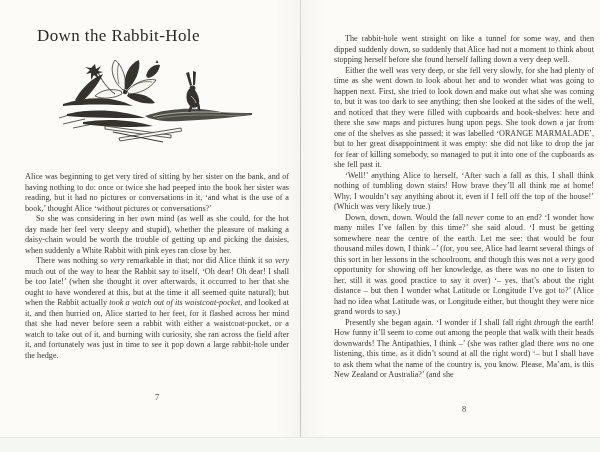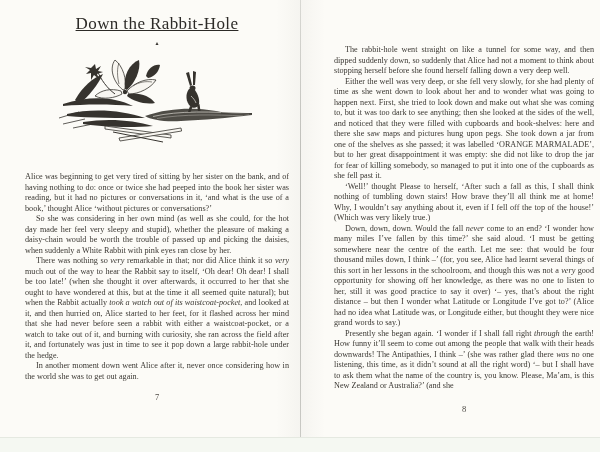--- a/index.html
+++ b/index.html
@@ -9,28 +9,28 @@
     background:linear-gradient(#d8d8d3,#b8b8b3 45%,#c9c9c4);}
   .gutter-shade-left{position:absolute;left:276px;top:0;width:24px;height:437px;
     background:linear-gradient(to right,rgba(60,60,50,0),rgba(60,60,50,0.035));}
   .gutter-shade-right{position:absolute;left:301px;top:0;width:24px;height:437px;
     background:linear-gradient(to left,rgba(60,60,50,0),rgba(60,60,50,0.035));}
   .bottom-band{position:absolute;left:0;top:437px;width:600px;height:15px;
     background:#f5f8f2;border-top:1px solid rgba(200,205,195,0.35);}
   .page{position:absolute;}
   .page-left{left:25px;top:14px;width:264px;height:424px;}
   .page-right{left:334px;top:34px;width:260px;height:412px;}
-  h1.chapter{margin:0;padding:0;font-weight:normal;text-align:center;
-    font-size:17px;letter-spacing:0.4px;color:#2c2a27;font-family:"Liberation Serif",serif;text-decoration:underline;}
+  h1.chapter{margin:12px;padding:0;font-weight:normal;
+    font-size:17px;letter-spacing:0.4px;color:#2c2a27;font-family:"Liberation Serif",serif;}
   .ornament{text-align:center;font-size:6px;line-height:7px;margin-top:6px;color:#3a3733;}
   .illo{position:absolute;left:28px;top:42px;width:200px;height:92px;}
   .body-text{position:absolute;left:0;right:0;text-align:justify;color:#3b3833;
     font-size:8.2px;line-height:10.5px;overflow:hidden;}
   .page-left .body-text{top:158px;height:216px;}
-  .page-right .body-text{top:0;height:366px;margin-top:11px;}
+  .page-right .body-text{top:0;height:366px;}
   .body-text p{margin:0;padding:0;}
   .body-text p.ind{text-indent:11px;}
   .body-text i{}
   .folio{position:absolute;left:0;right:0;text-align:center;font-size:8.5px;color:#4c4944;}
   .page-left .folio{top:378px;}
   .page-right .folio{top:370px;}
   svg .ink{fill:#36332e;}
   svg .pale{fill:#f8f6f1;stroke:#36332e;stroke-width:0.8;}
 </style>
 </head>
@@ -84,30 +84,29 @@
           <path class="ink" d="M136 33 C 132 38, 133 46, 137 50 C 140 53, 145 52, 146 48 C 147 43, 144 36, 141 33 Z"></path>
           <path class="ink" d="M137 50 L135 56 L137.5 56 L139.5 51 Z"></path>
           <path class="ink" d="M144 49 L145 55 L147.5 55 L146.5 48 Z"></path>
           <path d="M138 40 C 140 42, 142 44, 143 47" stroke="#e8e5df" stroke-width="0.7" fill="none"></path>
         </g>
       </svg>
     </div>
 
     <div class="body-text">
         <p><span>Alice was beginning to get very tired of sitting by her sister on the bank, and of having nothing to do: once or twice she had peeped into the book her sister was reading, but it had no pictures or conversations in it, ‘and what is the use of a book,’ thought Alice ‘without pictures or conversations?’</span></p>
-        <p class="ind"><span>So she was considering in her own mind (as well as she could, for the hot day made her feel very sleepy and stupid), whether the pleasure of making a daisy-chain would be worth the trouble of passed up and picking the daisies, when suddenly a White Rabbit with pink eyes ran close by her.</span></p>
+        <p class="ind"><span>So she was considering in her own mind (as well as she could, for the hot day made her feel very sleepy and stupid), whether the pleasure of making a daisy-chain would be worth the trouble of getting up and picking the daisies, when suddenly a White Rabbit with pink eyes ran close by her.</span></p>
         <p class="ind"><span>There was nothing so </span><i>very</i><span> remarkable in that; nor did Alice think it so </span><i>very</i><span> much out of the way to hear the Rabbit say to itself, ‘Oh dear! Oh dear! I shall be too late!’ (when she thought it over afterwards, it occurred to her that she ought to have wondered at this, but at the time it all seemed quite natural); but when the Rabbit actually </span><i>took a watch out of its waistcoat-pocket</i><span>, and looked at it, and then hurried on, Alice started to her feet, for it flashed across her mind that she had never before seen a rabbit with either a waistcoat-pocket, or a watch to take out of it, and burning with curiosity, she ran across the field after it, and fortunately was just in time to see it pop down a large rabbit-hole under the hedge.</span></p>
-        <p class="ind"><span>In another moment down went Alice after it, never once considering how in the world she was to get out again.</span></p>
       </div>
     <div class="folio">7</div>
   </section>
 
   <section class="page page-right">
     <div class="body-text">
         <p class="ind"><span>The rabbit-hole went straight on like a tunnel for some way, and then dipped suddenly down, so suddenly that Alice had not a moment to think about stopping herself before she found herself falling down a very deep well.</span></p>
         <p class="ind"><span>Either the well was very deep, or she fell very slowly, for she had plenty of time as she went down to look about her and to wonder what was going to happen next. First, she tried to look down and make out what she was coming to, but it was too dark to see anything; then she looked at the sides of the well, and noticed that they were filled with cupboards and book-shelves: here and there she saw maps and pictures hung upon pegs. She took down a jar from one of the shelves as she passed; it was labelled ‘ORANGE MARMALADE’, but to her great disappointment it was empty: she did not like to drop the jar for fear of killing somebody, so managed to put it into one of the cupboards as she fell past it.</span></p>
-        <p class="ind"><span>‘Well!’ thought Please to herself, ‘After such a fall as this, I shall think nothing of tumbling down stairs! How brave they’ll all think me at home! Why, I wouldn’t say anything about it, even if I fell off the top of the house!’ (Which was very likely true.)</span></p>
+        <p class="ind"><span>‘Well!’ anything Alice to herself, ‘After such a fall as this, I shall think nothing of tumbling down stairs! How brave they’ll all think me at home! Why, I wouldn’t say anything about it, even if I fell off the top of the house!’ (Which was very likely true.)</span></p>
         <p class="ind"><span>Down, down, down. Would the fall </span><i>never</i><span> come to an end? ‘I wonder how many miles I’ve fallen by this time?’ she said aloud. ‘I must be getting somewhere near the centre of the earth. Let me see: that would be four thousand miles down, I think –’ (for, you see, Alice had learnt several things of this sort in her lessons in the schoolroom, and though this was not a </span><i>very</i><span> good opportunity for showing off her knowledge, as there was no one to listen to her, still it was good practice to say it over) ‘– yes, that’s about the right distance – but then I wonder what Latitude or Longitude I’ve got to?’ (Alice had no idea what Latitude was, or Longitude either, but thought they were nice grand words to say.)</span></p>
         <p class="ind"><span>Presently she began again. ‘I wonder if I shall fall right </span><i>through</i><span> the earth! How funny it’ll seem to come out among the people that walk with their heads downwards! The Antipathies, I think –’ (she was rather glad there </span><i>was</i><span> no one listening, this time, as it didn’t sound at all the right word) ‘– but I shall have to ask them what the name of the country is, you know. Please, Ma’am, is this New Zealand or Australia?’ (and she</span></p>
       </div>
     <div class="folio">8</div>
   </section>
 </div>
 
 </body></html>

